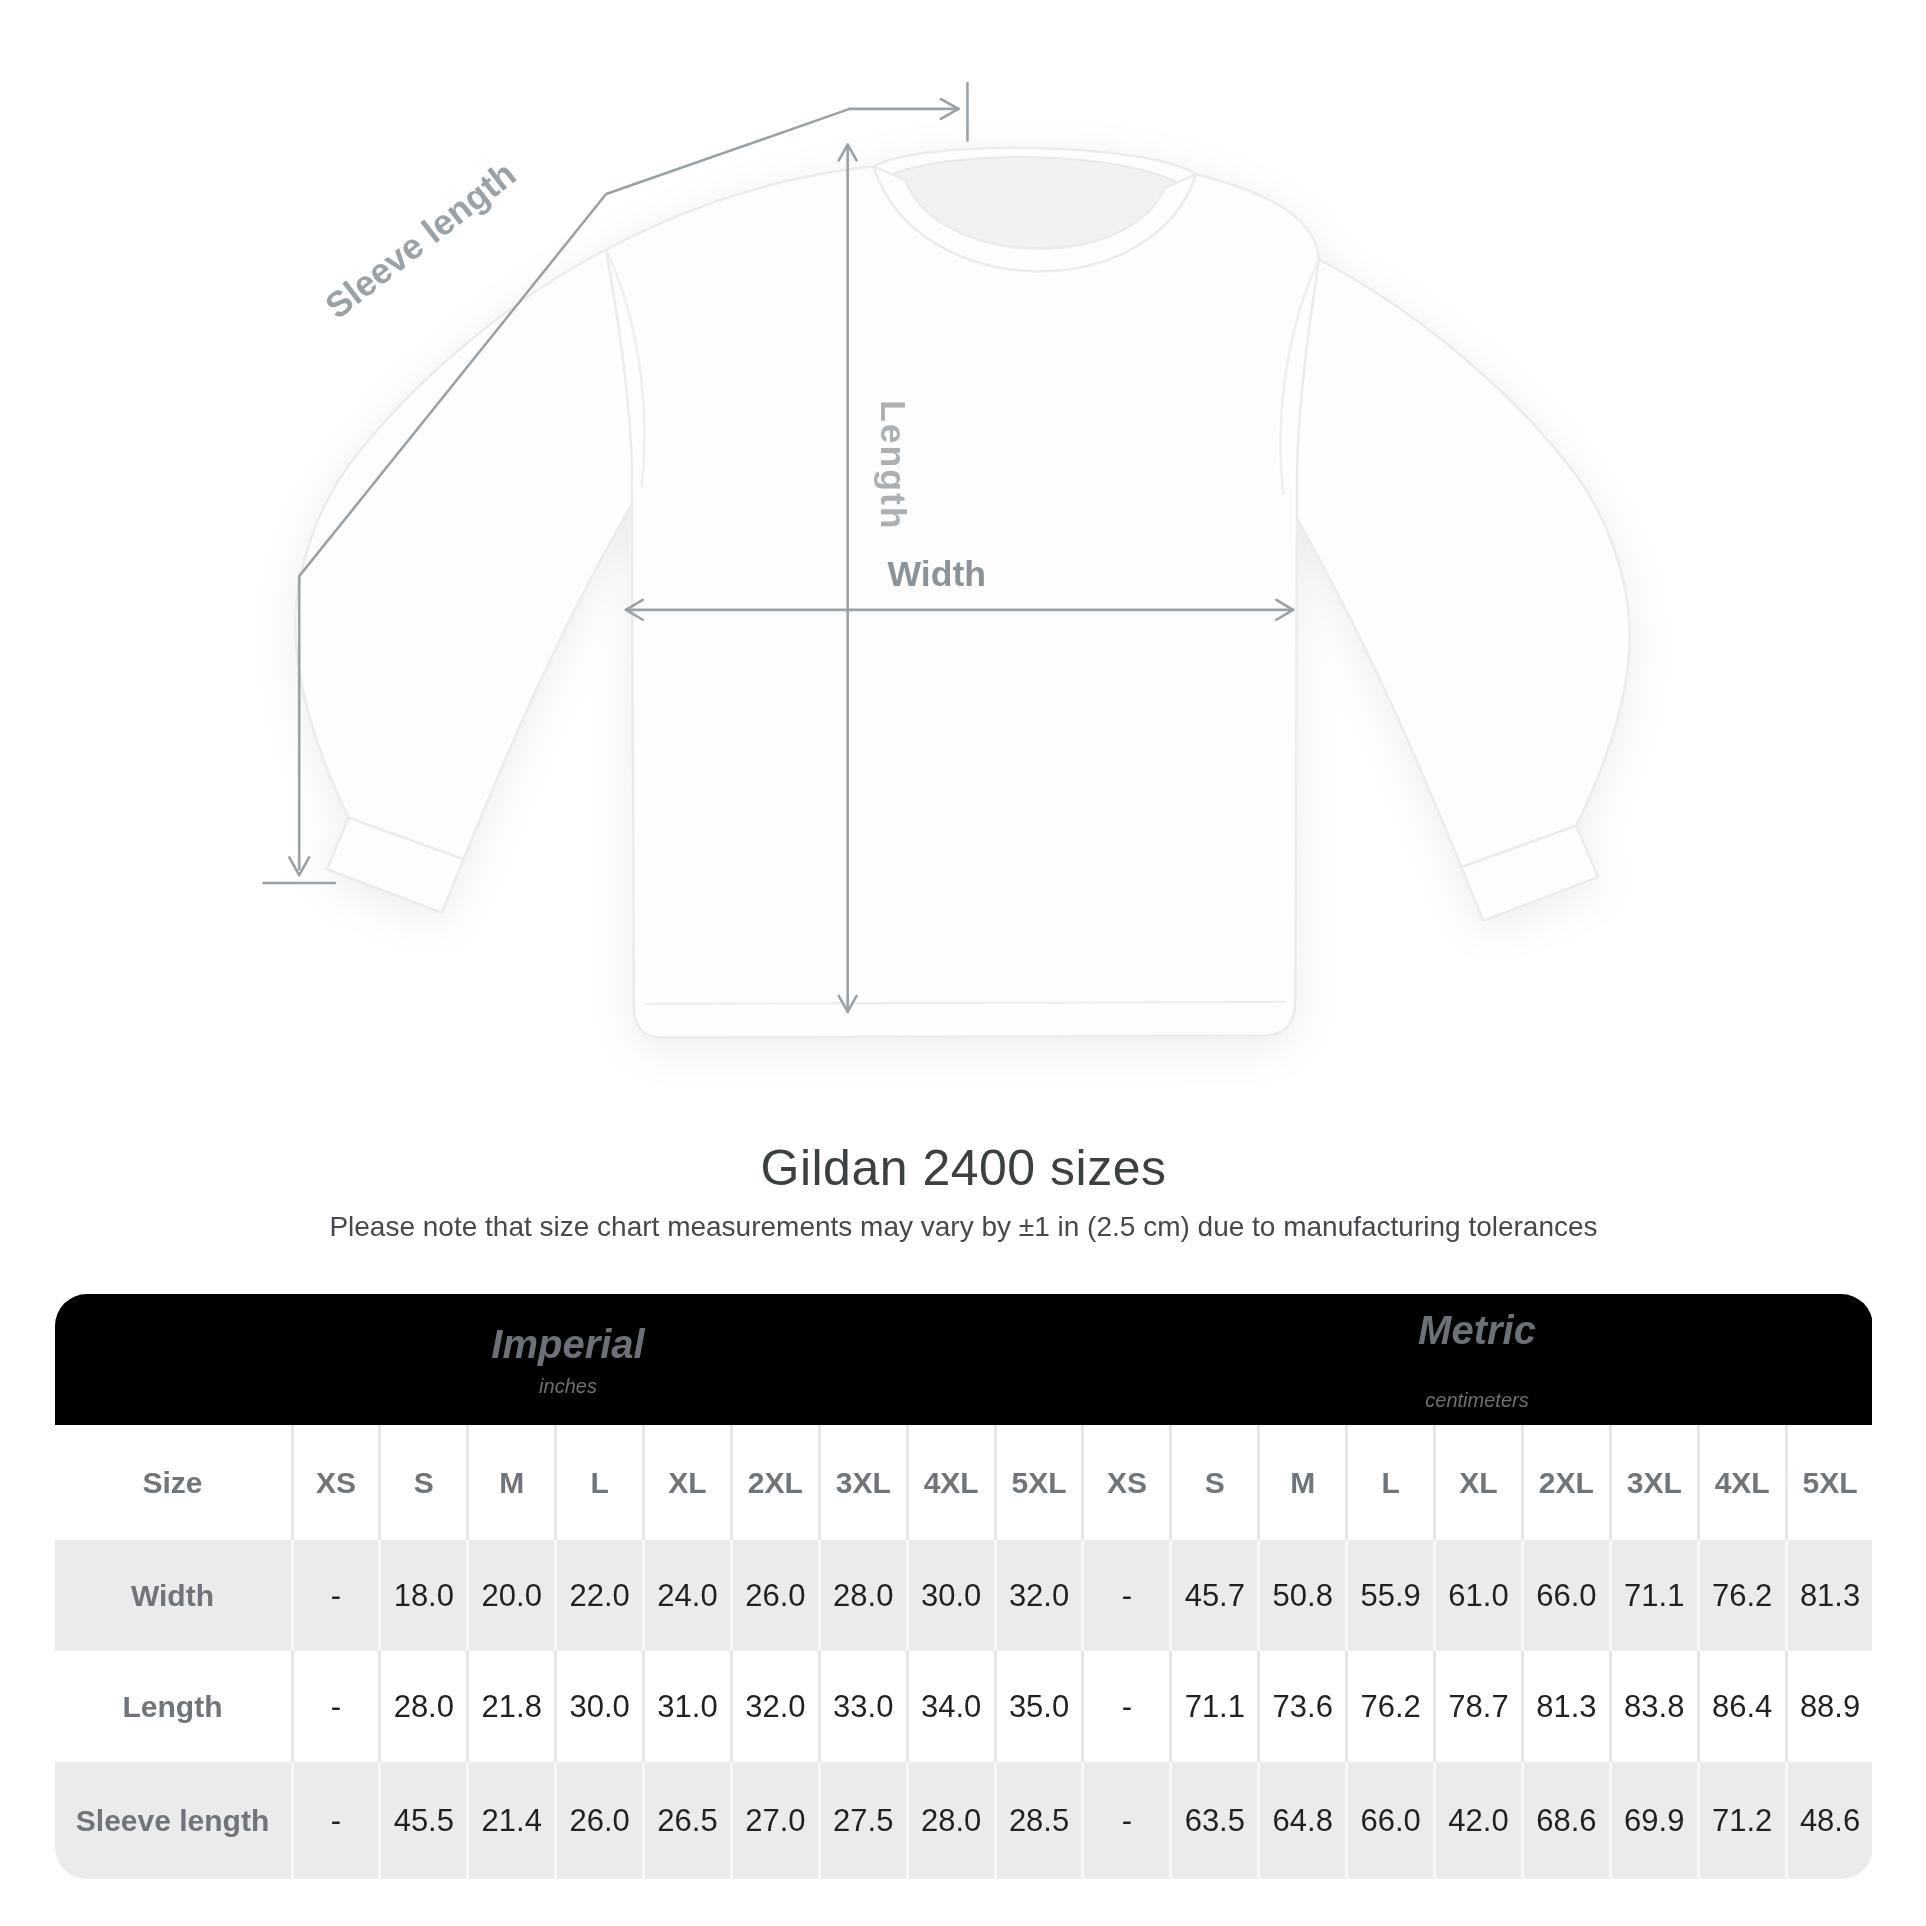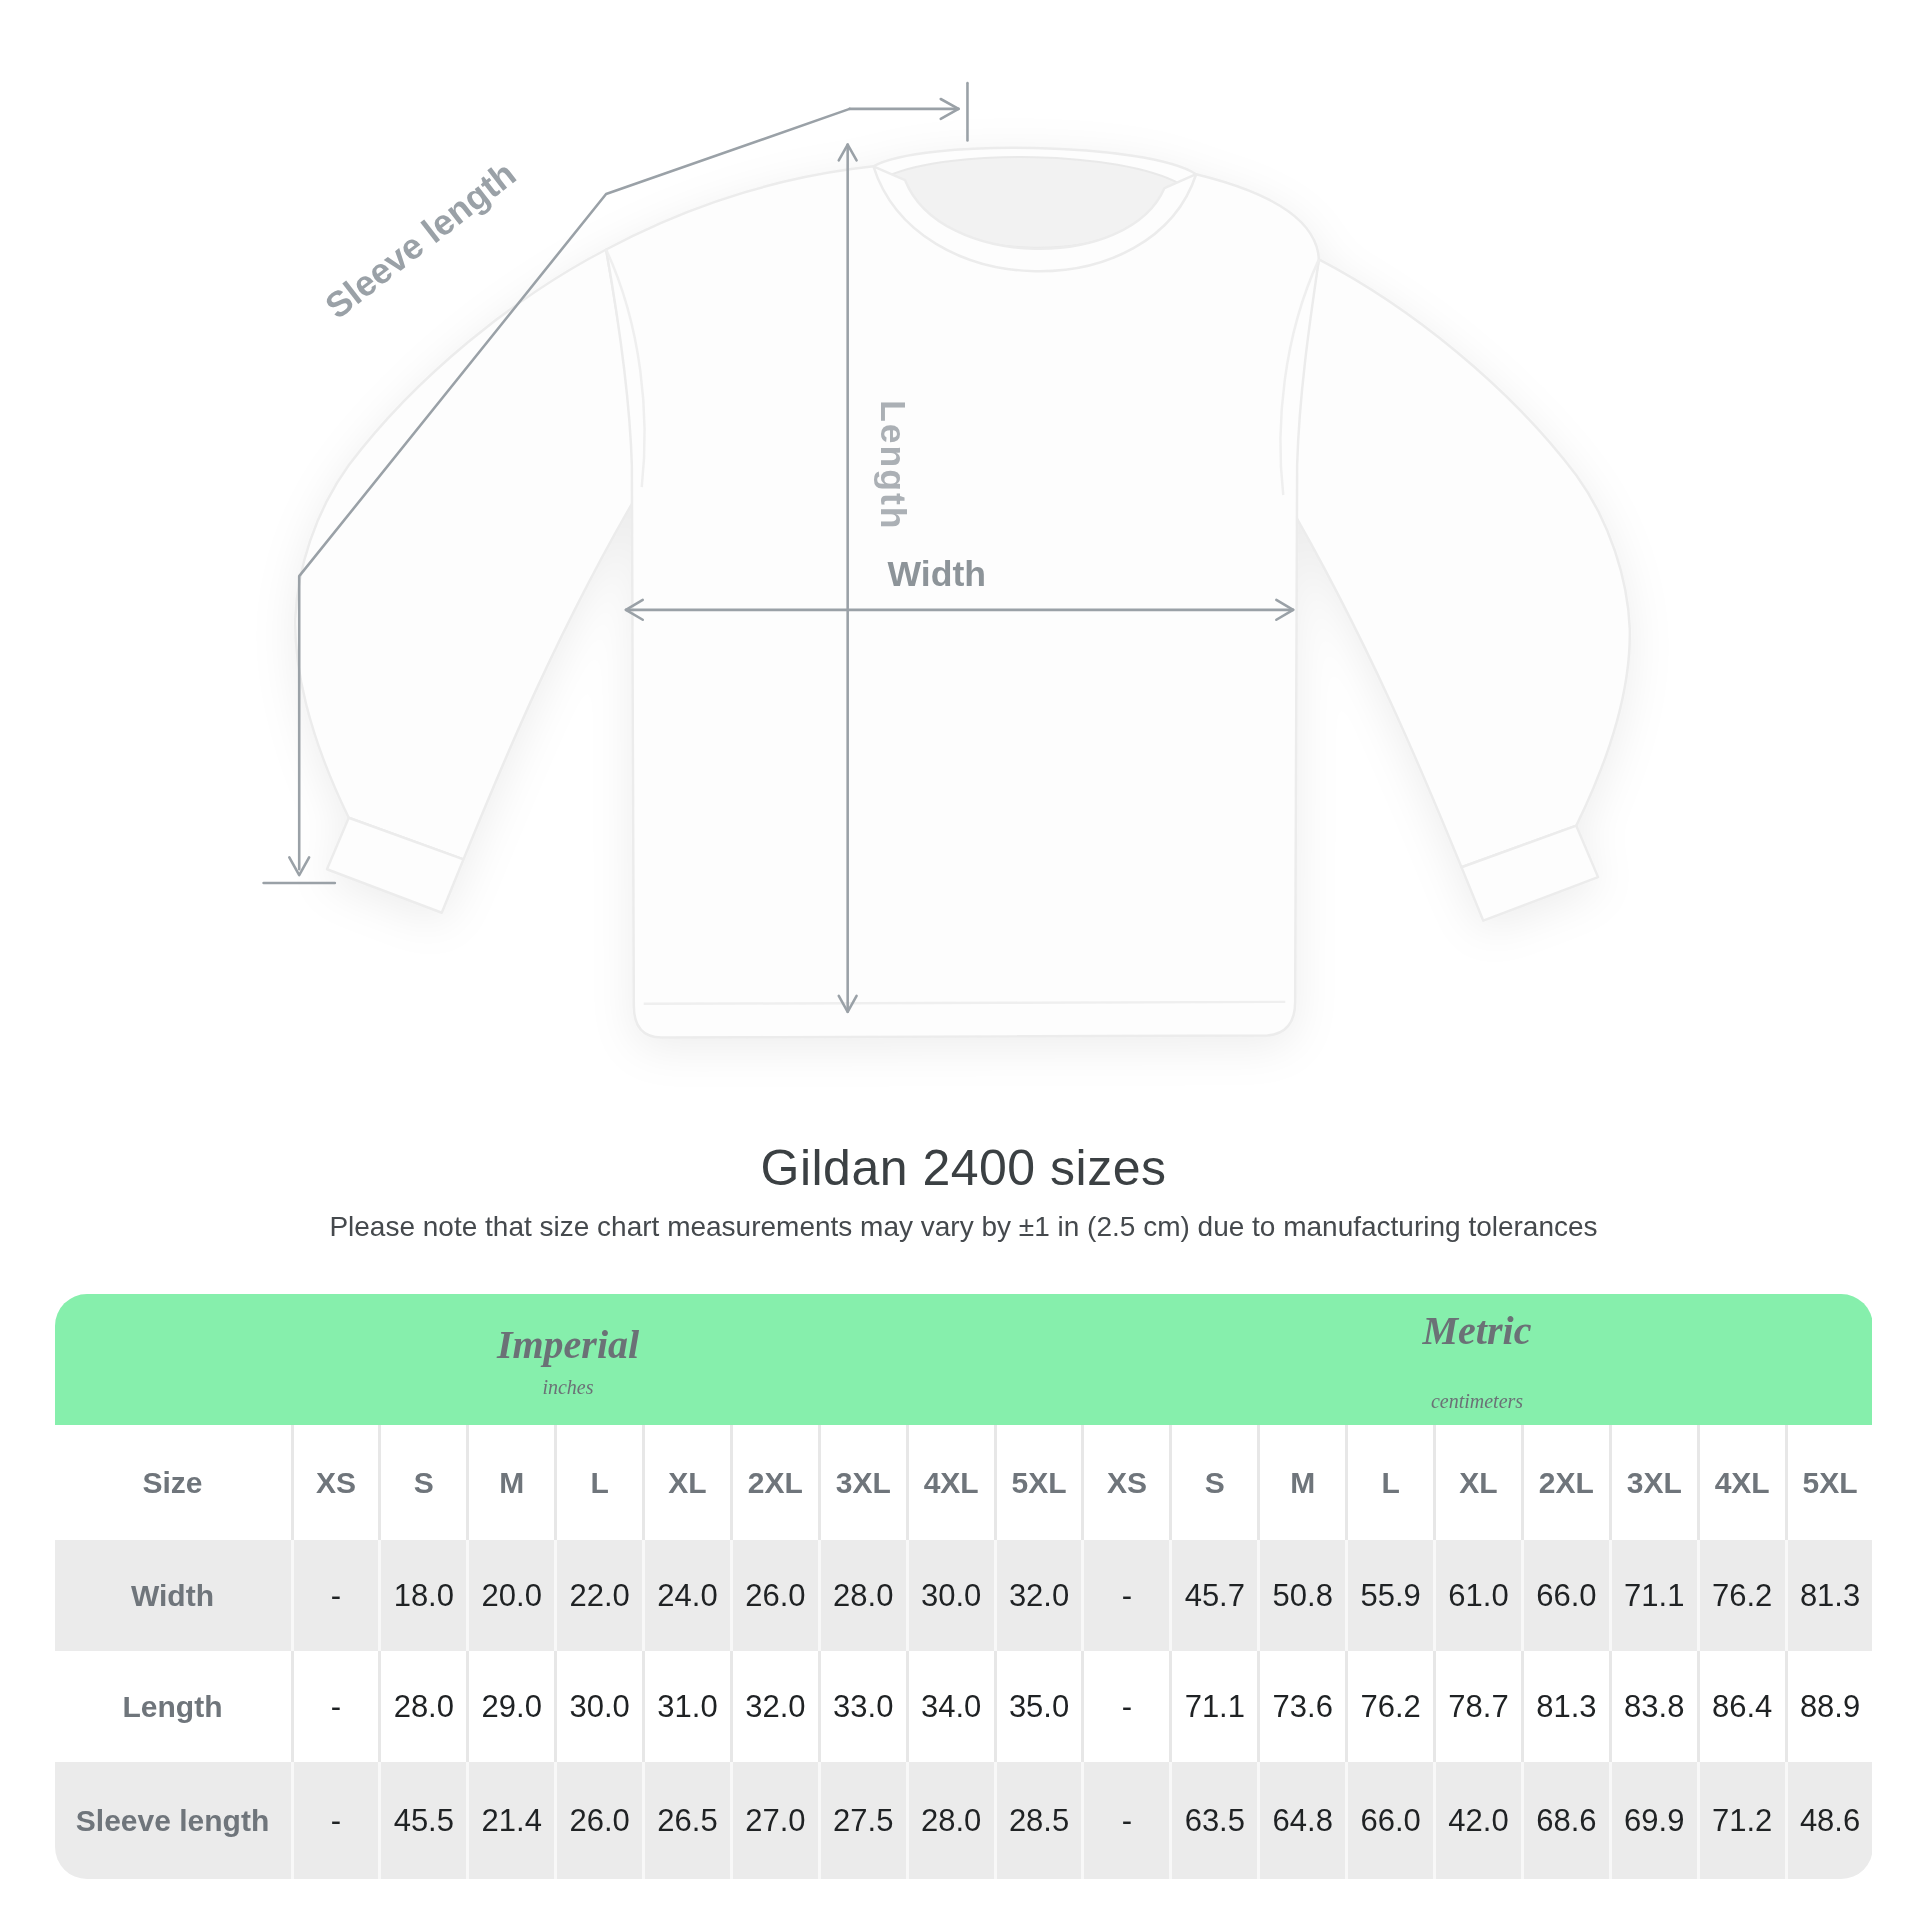--- a/index.html
+++ b/index.html
@@ -23,21 +23,21 @@
   .page-title{margin:8px;font-size:50px;font-weight:normal;color:#3b4043;letter-spacing:0.5px;}
   .subtitle{margin:14px 0 0 0;font-size:28px;color:#45494d;}
 
   
   .size-table{
     width:1818px;margin:51px auto 0;display:grid;
     grid-template-columns:236px repeat(18,1fr);
     grid-template-rows:131px 115px 111px 111px 117px;
     border-radius:32px;overflow:hidden;
   }
-  .band{background:#86efac;display:flex;flex-direction:column;align-items:center;justify-content:center;gap:8px;font-family:Liberation Serif, serif;}
+  .band{background:#000000;display:flex;flex-direction:column;align-items:center;justify-content:center;gap:8px;}
   .band-left{grid-column:1 / span 10;}
   .band-right{grid-column:11 / span 9;gap:36px;}
   .band-title{font-size:40px;font-weight:bold;font-style:italic;color:#6b7176;}
   .band-unit{font-size:20px;font-style:italic;color:#6b7176;}
 
   .c{display:flex;align-items:center;justify-content:center;background:#ffffff;
      border-left:3px solid #e7e7e7;}
   .c.first{border-left:none;}
   .c.g{background:#ebebeb;border-left-color:#f8f8f8;}
   .head{font-size:30px;font-weight:bold;color:#6f757b;}
@@ -173,21 +173,21 @@
     <div class="c v g">55.9</div>
     <div class="c v g">61.0</div>
     <div class="c v g">66.0</div>
     <div class="c v g">71.1</div>
     <div class="c v g">76.2</div>
     <div class="c v g">81.3</div>
 
     <div class="c lab first">Length</div>
     <div class="c v">-</div>
     <div class="c v">28.0</div>
-    <div class="c v">29.0</div>
+    <div class="c v">21.8</div>
     <div class="c v">30.0</div>
     <div class="c v">31.0</div>
     <div class="c v">32.0</div>
     <div class="c v">33.0</div>
     <div class="c v">34.0</div>
     <div class="c v">35.0</div>
     <div class="c v">-</div>
     <div class="c v">71.1</div>
     <div class="c v">73.6</div>
     <div class="c v">76.2</div>

